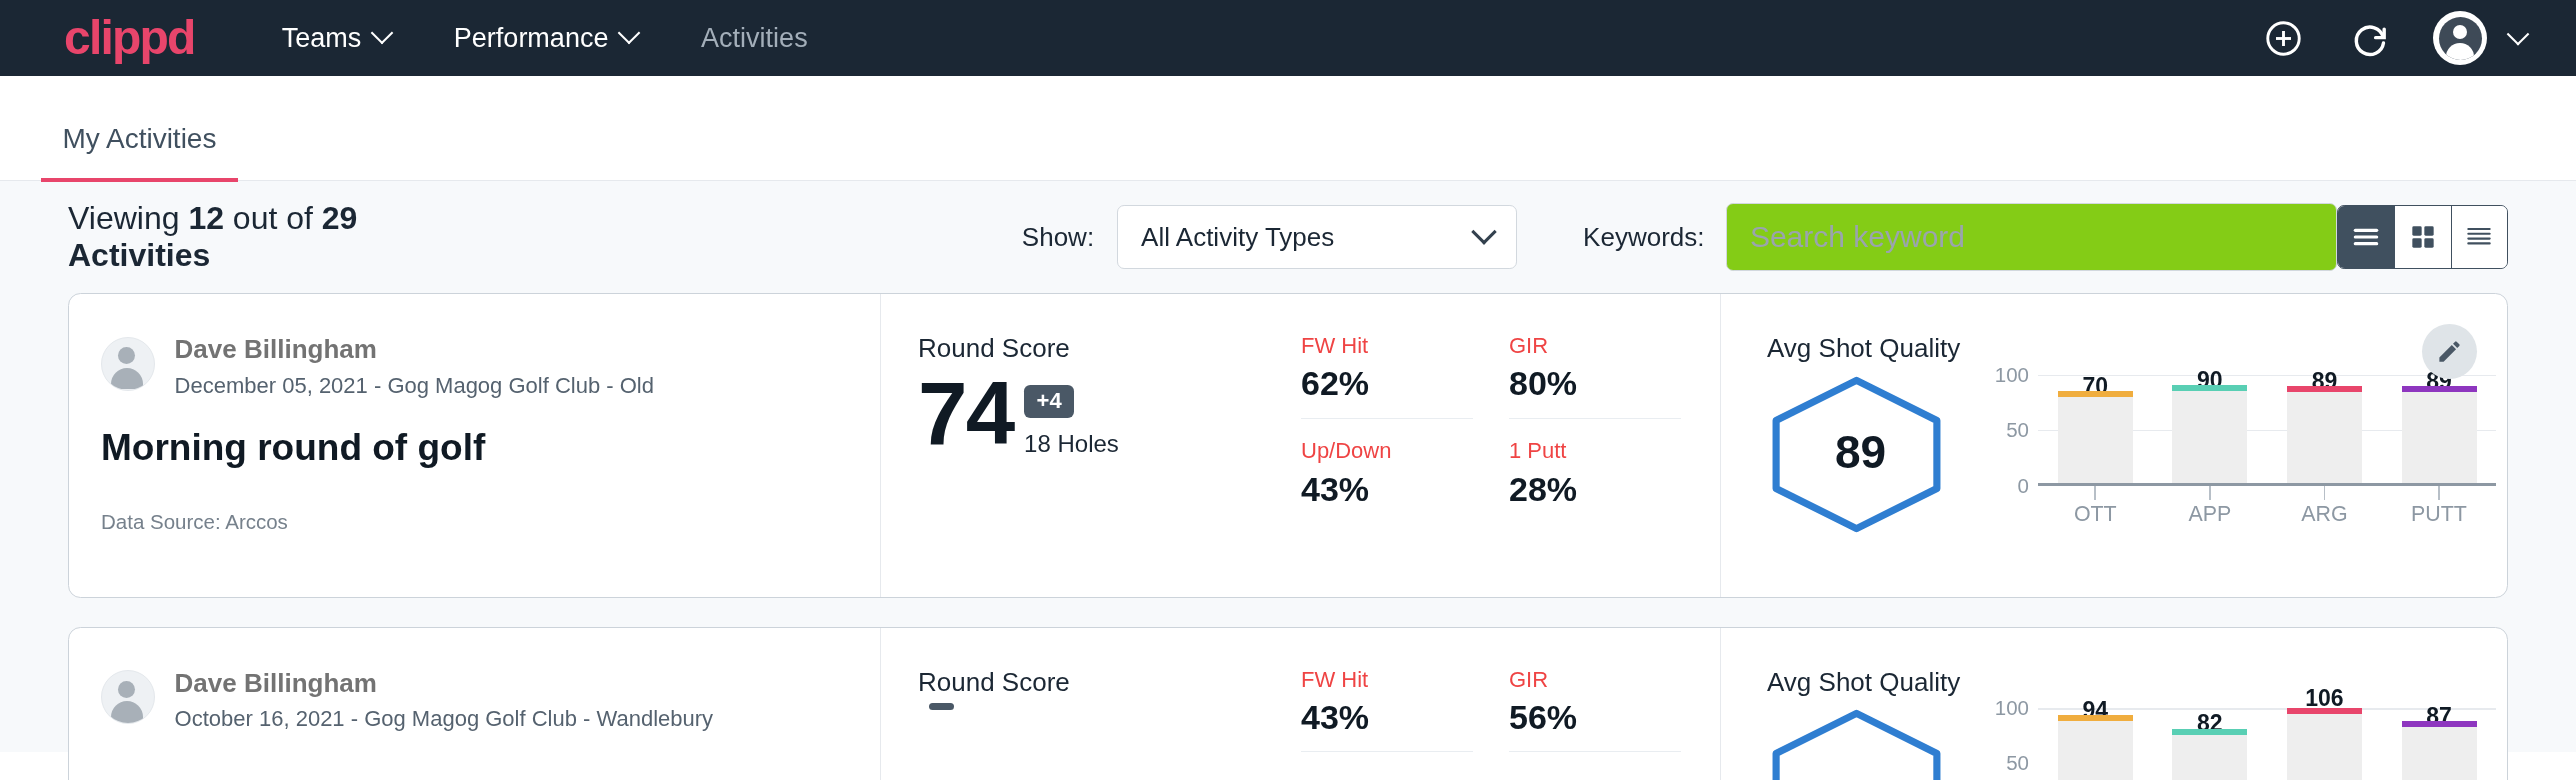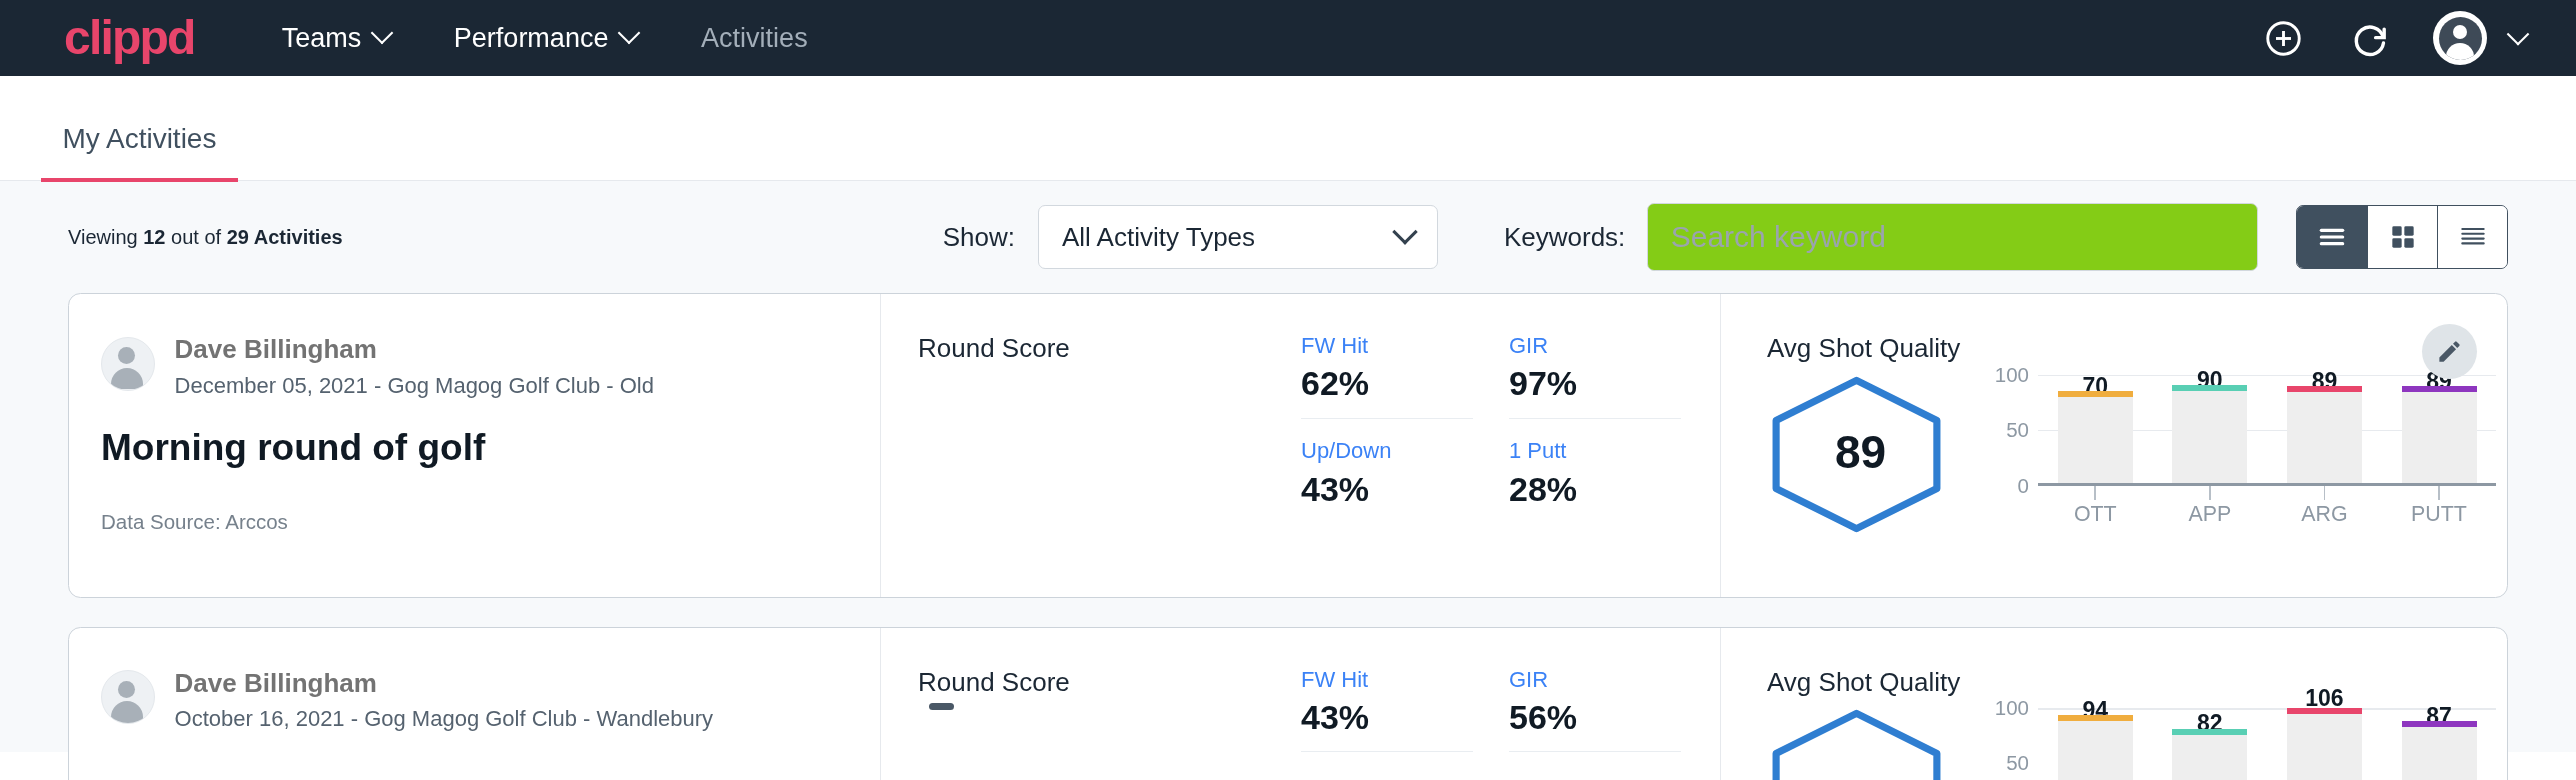--- a/index.html
+++ b/index.html
@@ -108,21 +108,21 @@
   .tab.active { border-bottom-color: #e8456b; }
 
   
   .page { background: #f7f9fb; height: 571px; padding: 0 68px; }
 
   .filterbar {
     height: 112px;
     display: flex;
     align-items: center;
   }
-  .viewing { font-size: 20px; color: #1b2734; }
+  .viewing { font-size: 32px; color: #1b2734; }
   .viewing b { font-weight: 700; }
 
   .show-group {
     display: flex; align-items: center; gap: 23px;
     margin-left: 600px;
   }
   .show-label { font-size: 26px; color: #1b2734; }
   .select-box {
     width: 400px; height: 64px;
     background: #ffffff;
@@ -238,21 +238,21 @@
     padding: 39px 39px 0 0;
     display: grid;
     grid-template-columns: 1fr 1fr;
     grid-template-rows: auto auto;
     column-gap: 36px;
     border-right: 1.8px solid #e6e9ed;
     align-content: start;
   }
   .stat { padding-bottom: 14.3px; }
   .stat.bordered { border-bottom: 1.8px solid #e9edf1; margin-bottom: 19.6px; }
-  .stat-k { font-size: 22px; color: #3b82f6; }
+  .stat-k { font-size: 22px; color: #ef4444; }
   .stat-v { font-size: 34px; font-weight: 700; color: #101a24; margin-top: 5.4px; }
 
   .col-quality {
     flex: 1;
     padding: 39px 0 0 46px;
     position: relative;
   }
   .quality-row { display: flex; align-items: flex-start; margin-top: 10.7px; }
 
   .hexwrap { width: 187px; position: relative; flex: none; }
@@ -435,30 +435,37 @@
           <div class="uname">Dave Billingham</div>
           <div class="umeta">December 05, 2021 - Gog Magog Golf Club - Old</div>
         </div>
       </div>
       <div class="title">Morning round of golf</div>
       <div class="source">Data Source: Arccos</div>
     </div>
 
     <div class="col-score">
       <div class="sec-label">Round Score</div>
+      <div class="score-row">
+        <div class="score-num">74</div>
+        <div class="score-side">
+          <div class="badge">+4</div>
+          <div class="holes">18 Holes</div>
+        </div>
+      </div>
     </div>
 
     <div class="col-stats">
       <div class="stat bordered">
         <div class="stat-k">FW Hit</div>
         <div class="stat-v">62%</div>
       </div>
       <div class="stat bordered">
         <div class="stat-k">GIR</div>
-        <div class="stat-v">97%</div>
+        <div class="stat-v">80%</div>
       </div>
       <div class="stat">
         <div class="stat-k">Up/Down</div>
         <div class="stat-v">43%</div>
       </div>
       <div class="stat">
         <div class="stat-k">1 Putt</div>
         <div class="stat-v">28%</div>
       </div>
     </div>

